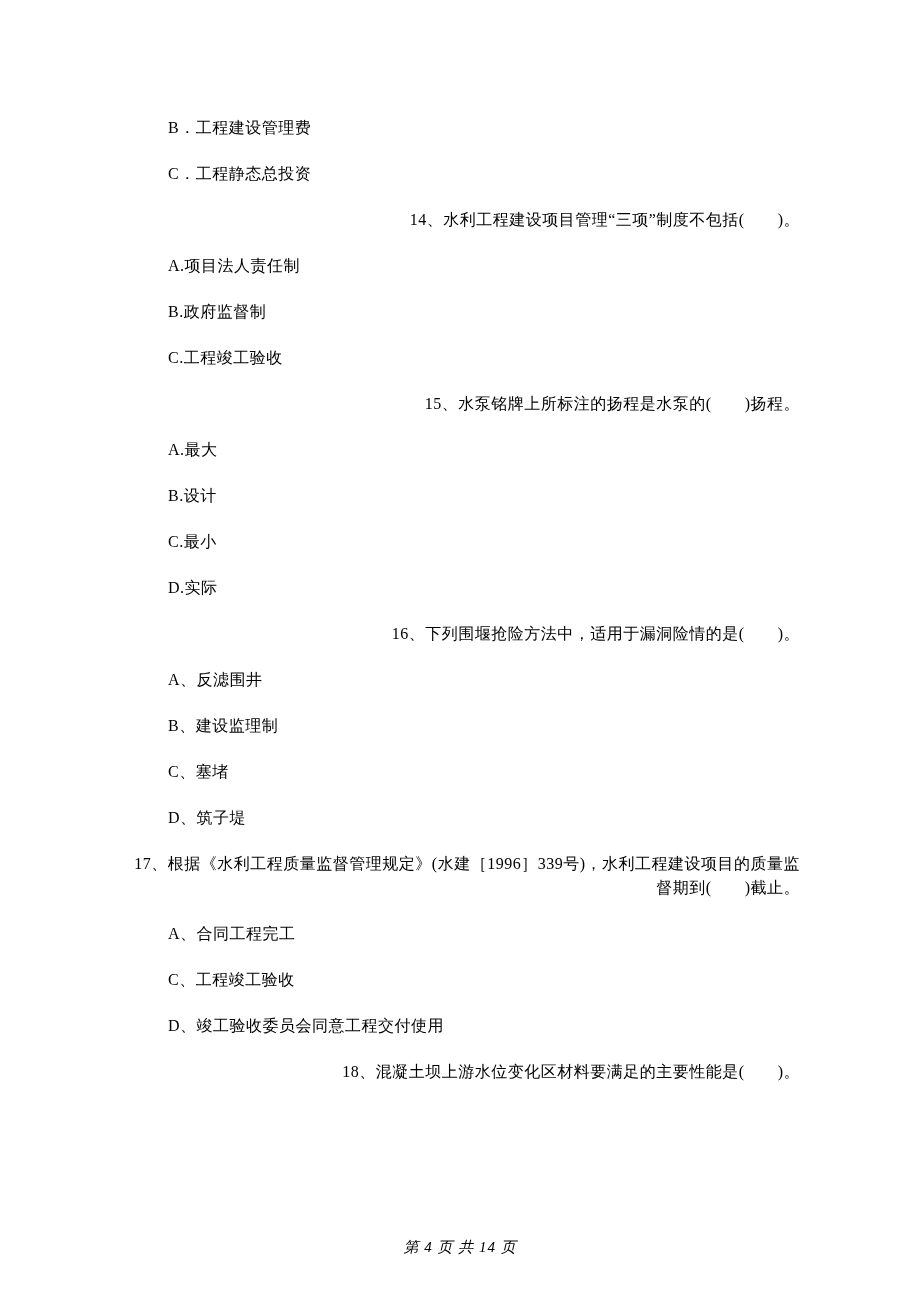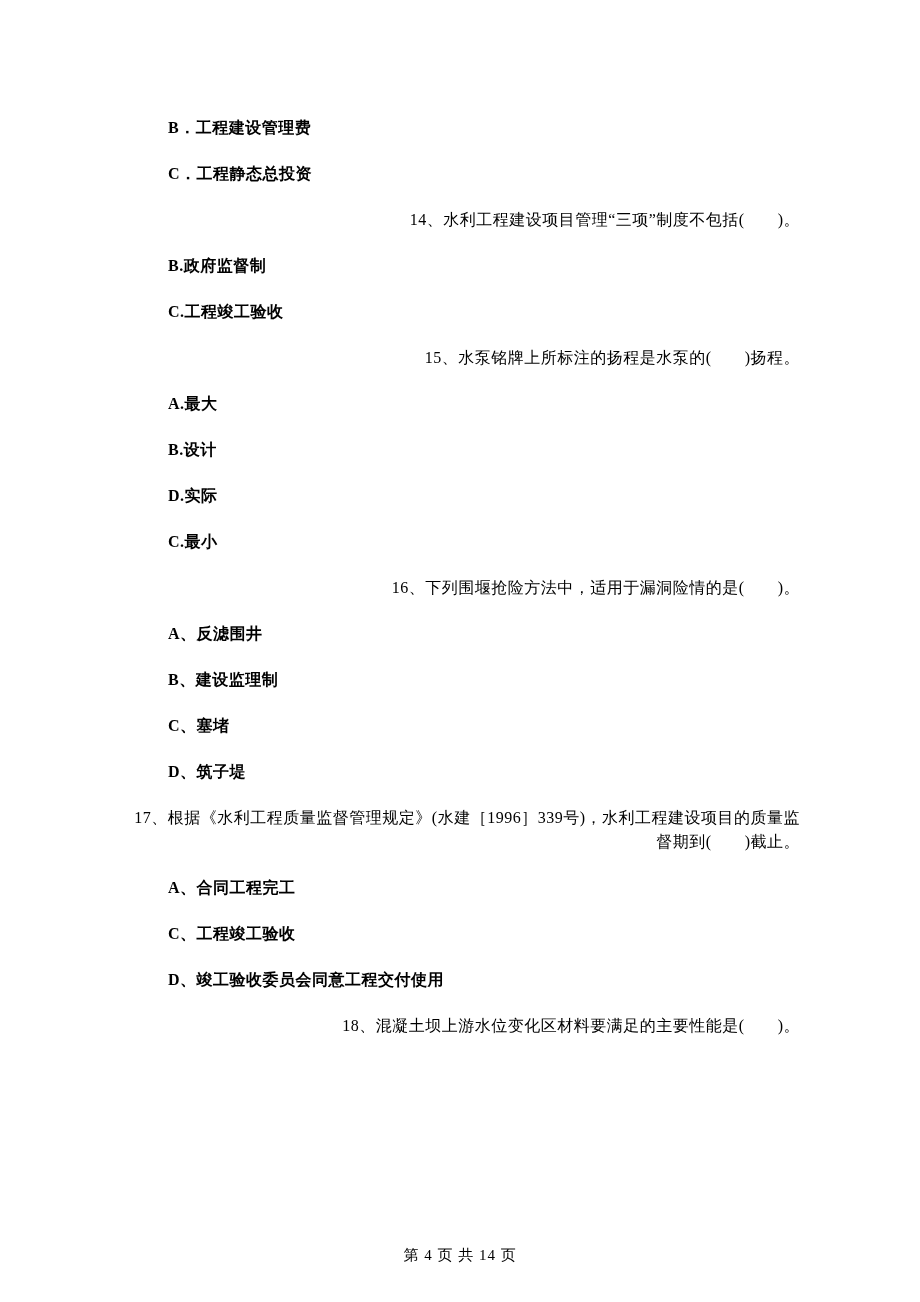--- a/index.html
+++ b/index.html
@@ -13,54 +13,55 @@
     font-size: 16px;
     color: #000;
     line-height: 1.5;
   }
   .page {
     padding: 116px 120px 0 120px;
   }
   .option {
     margin: 0 0 22px 48px;
     letter-spacing: 0.5px;
-    font-weight: bold;
   }
   .question {
     margin: 0 0 22px 0;
     letter-spacing: 0.5px;
     text-align: right;
   }
   .footer {
     position: absolute;
-    bottom: 36px;
+    bottom: 44px;
     left: 0;
     width: 100%;
     text-align: center;
     font-size: 15px;
     letter-spacing: 1px;
+    font-style: italic;
   }
 </style>
 </head>
 <body>
 
 <div class="page">
 
   <div class="option">B．工程建设管理费</div>
   <div class="option">C．工程静态总投资</div>
 
   <div class="question">14、水利工程建设项目管理“三项”制度不包括(　　)。</div>
+  <div class="option">A.项目法人责任制</div>
   <div class="option">B.政府监督制</div>
   <div class="option">C.工程竣工验收</div>
 
   <div class="question">15、水泵铭牌上所标注的扬程是水泵的(　　)扬程。</div>
   <div class="option">A.最大</div>
   <div class="option">B.设计</div>
+  <div class="option">C.最小</div>
   <div class="option">D.实际</div>
-  <div class="option">C.最小</div>
 
   <div class="question">16、下列围堰抢险方法中，适用于漏洞险情的是(　　)。</div>
   <div class="option">A、反滤围井</div>
   <div class="option">B、建设监理制</div>
   <div class="option">C、塞堵</div>
   <div class="option">D、筑子堤</div>
 
   <div class="question">17、根据《水利工程质量监督管理规定》(水建［1996］339号)，水利工程建设项目的质量监督期到(　　)截止。</div>
   <div class="option">A、合同工程完工</div>
   <div class="option">C、工程竣工验收</div>

